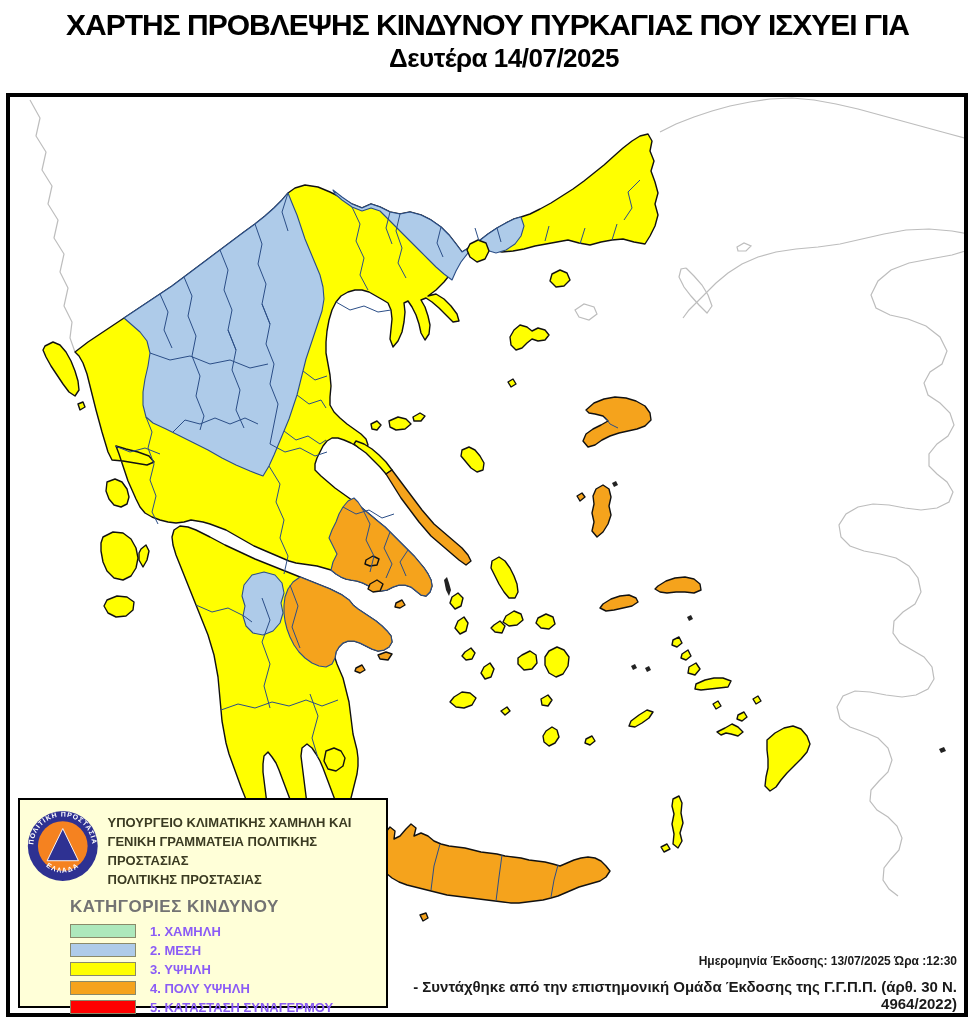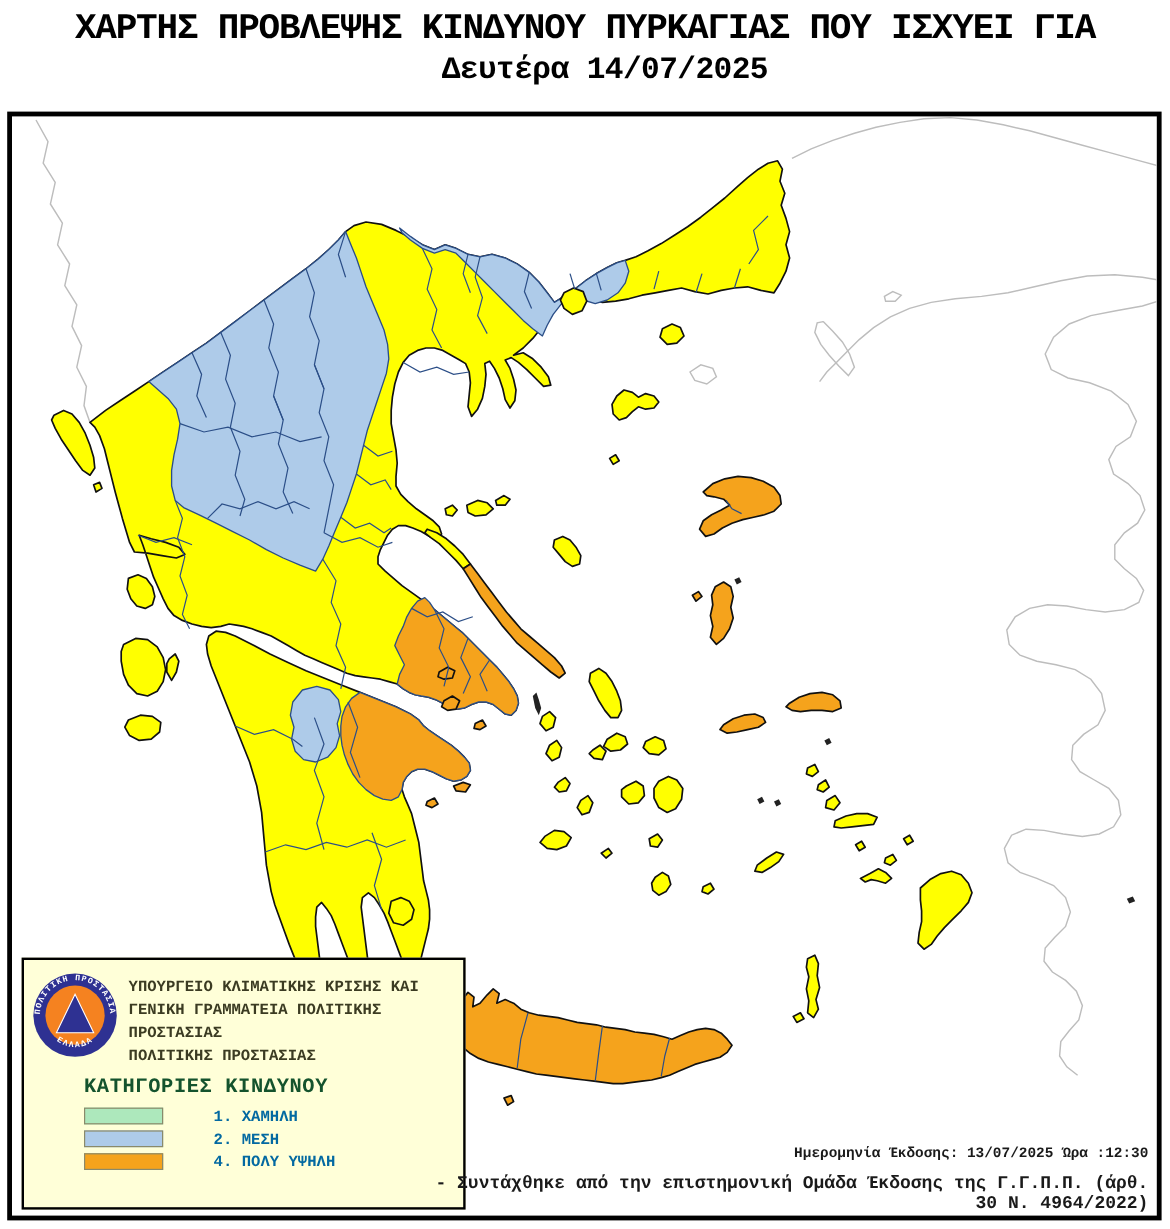--- a/index.html
+++ b/index.html
@@ -1,32 +1,32 @@
 <!DOCTYPE html>
 <html><head>
 <meta charset="utf-8">
 <style>
   html,body{margin:0;padding:0;background:#fff;}
   #stage{position:relative;width:975px;height:1024px;background:#ffffff;
-         font-family:Liberation Mono, monospace;overflow:hidden;}
+         font-family:Liberation Sans, sans-serif;overflow:hidden;}
   #header{position:absolute;top:8px;left:0;width:100%;text-align:center;color:#000;}
   #title-line1{font-size:30px;font-weight:bold;letter-spacing:-1px;line-height:1.15;}
   #title-line2{font-size:26px;font-weight:bold;letter-spacing:-0.5px;line-height:1.2;padding-left:33px;}
   #mapwrap{position:absolute;left:0;top:0;width:975px;height:1024px;}
   svg#map{position:absolute;left:0;top:0;}
   #legend{position:absolute;left:18px;top:798px;width:370px;height:210px;
           border:2px solid #000;box-sizing:border-box;padding:6px 8px 0 6px;}
   .legend-top{display:flex;align-items:flex-start;}
   .org-text{margin-left:8px;margin-top:8px;font-size:13px;font-weight:bold;
             line-height:1.45;color:#3b3b22;}
-  .legend-heading{margin:8px 0 6px 44px;font-size:17px;font-weight:bold;color:#14532d;letter-spacing:0.5px;}
+  .legend-heading{margin:8px 0 6px 44px;font-size:17px;font-weight:bold;color:#737373;letter-spacing:0.5px;}
   .legend-rows{margin-left:44px;}
   .legend-row{display:flex;align-items:center;height:16px;margin-bottom:3px;}
   .swatch{width:64px;height:12px;border:1px solid #8a8a6a;margin-right:14px;flex:0 0 auto;}
-  .legend-label{font-size:13px;font-weight:bold;color:#0369a1;white-space:nowrap;margin-left:28px;}
+  .legend-label{font-size:13px;font-weight:bold;color:#8b5cf6;white-space:nowrap;}
   #footer{position:absolute;right:18px;top:954px;width:620px;text-align:right;color:#1a1a1a;}
   #footer-issue{font-size:12px;font-weight:bold;margin-bottom:10px;}
   #footer-attr{font-size:15px;font-weight:bold;}
 </style>
 </head>
 <body>
 
 <div id="stage">
   <div id="header">
     <div id="title-line1">ΧΑΡΤΗΣ ΠΡΟΒΛΕΨΗΣ ΚΙΝΔΥΝΟΥ ΠΥΡΚΑΓΙΑΣ ΠΟΥ ΙΣΧΥΕΙ ΓΙΑ</div>
@@ -174,38 +174,46 @@
           <path id="arcBottom" d="M 13,42 A 27,27 0 0 0 67,42"></path>
         </defs>
         <text font-size="7.5" font-weight="bold" fill="#ffffff" letter-spacing="1">
           <textPath id="logo-text-top" href="#arcTop" startOffset="50%" text-anchor="middle">ΠΟΛΙΤΙΚΗ ΠΡΟΣΤΑΣΙΑ</textPath>
         </text>
         <text font-size="7.5" font-weight="bold" fill="#ffffff" letter-spacing="1.5">
           <textPath id="logo-text-bottom" href="#arcBottom" startOffset="50%" text-anchor="middle">ΕΛΛΑΔΑ</textPath>
         </text>
       </svg>
       <div class="org-text">
-        <div>ΥΠΟΥΡΓΕΙΟ  ΚΛΙΜΑΤΙΚΗΣ ΚΡΙΣΗΣ ΚΑΙ</div>
+        <div>ΥΠΟΥΡΓΕΙΟ  ΚΛΙΜΑΤΙΚΗΣ ΧΑΜΗΛΗ ΚΑΙ</div>
         <div>ΓΕΝΙΚΗ ΓΡΑΜΜΑΤΕΙΑ ΠΟΛΙΤΙΚΗΣ ΠΡΟΣΤΑΣΙΑΣ</div>
         <div>ΠΟΛΙΤΙΚΗΣ ΠΡΟΣΤΑΣΙΑΣ</div>
       </div>
     </div>
     <div class="legend-heading">ΚΑΤΗΓΟΡΙΕΣ ΚΙΝΔΥΝΟΥ</div>
     <div class="legend-rows" id="legend-rows">
         <div class="legend-row">
           <div class="swatch" style="background: rgb(173, 232, 188);"></div>
           <div class="legend-label">1. ΧΑΜΗΛΗ</div>
         </div>
         <div class="legend-row">
           <div class="swatch" style="background: rgb(174, 203, 233);"></div>
           <div class="legend-label">2. ΜΕΣΗ</div>
         </div>
         <div class="legend-row">
+          <div class="swatch" style="background: rgb(255, 255, 0);"></div>
+          <div class="legend-label">3. ΥΨΗΛΗ</div>
+        </div>
+        <div class="legend-row">
           <div class="swatch" style="background: rgb(245, 163, 28);"></div>
           <div class="legend-label">4. ΠΟΛΥ ΥΨΗΛΗ</div>
+        </div>
+        <div class="legend-row">
+          <div class="swatch" style="background: rgb(255, 0, 0);"></div>
+          <div class="legend-label">5. ΚΑΤΑΣΤΑΣΗ ΣΥΝΑΓΕΡΜΟΥ</div>
         </div>
       </div>
 
   </div>
 
   <div id="footer">
     <div id="footer-issue">Ημερομηνία Έκδοσης: 13/07/2025  Ώρα :12:30</div>
     <div id="footer-attr">- Συντάχθηκε από την επιστημονική  Ομάδα  Έκδοσης της Γ.Γ.Π.Π. (άρθ. 30 Ν. 4964/2022)</div>
   </div>
 </div>

